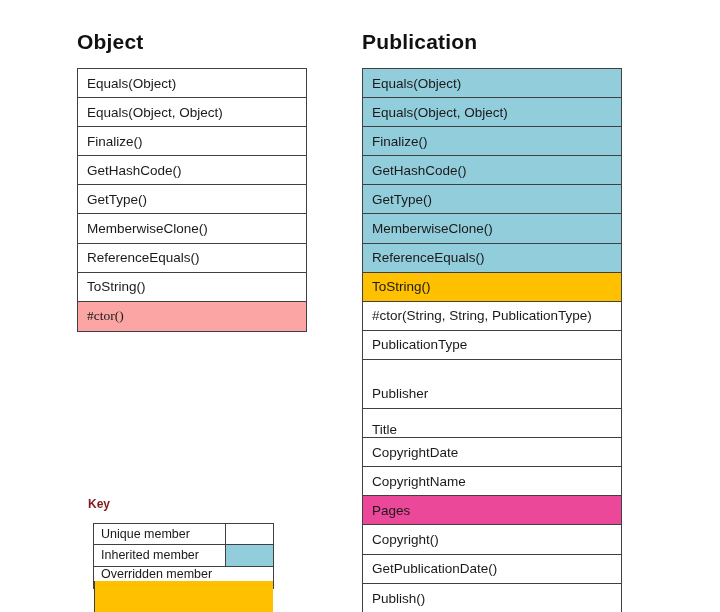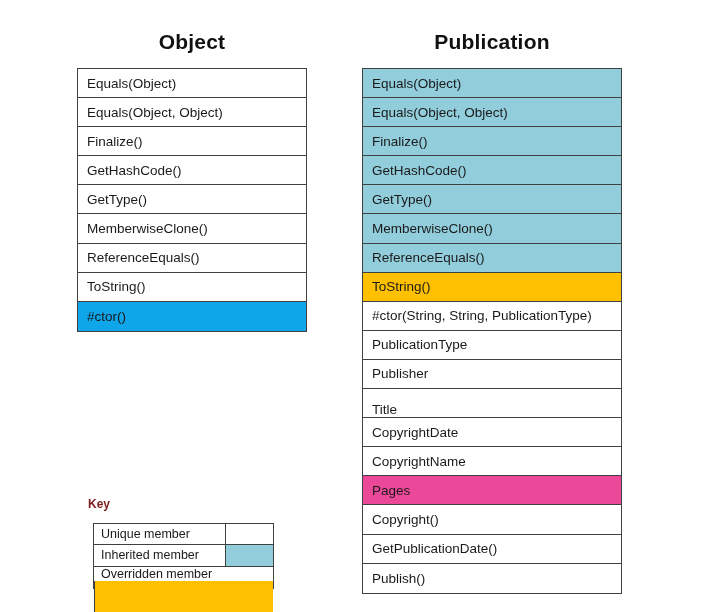--- a/index.html
+++ b/index.html
@@ -12,21 +12,20 @@
     position: relative;
     width: 720px;
     height: 612px;
     background: #ffffff;
     overflow: hidden;
   }
   .class-title {
     position: absolute;
     top: 30px;
     height: 30px;
-    text-align: center;
     font-size: 21px;
     font-weight: 700;
     color: #111111;
     letter-spacing: 0.2px;
   }
   #object-title { left: 77px; width: 230px; }
   #publication-title { left: 362px; width: 260px; }
 
   .member-table {
     position: absolute;
@@ -119,21 +118,21 @@
       </div>
     <div class="member-row" style="background-color: rgb(255, 255, 255);">
         <span class="member-label">MemberwiseClone()</span>
       </div>
     <div class="member-row" style="background-color: rgb(255, 255, 255);">
         <span class="member-label">ReferenceEquals()</span>
       </div>
     <div class="member-row" style="background-color: rgb(255, 255, 255);">
         <span class="member-label">ToString()</span>
       </div>
-    <div class="member-row" style="background-color: #0ea5e9;">
+    <div class="member-row" style="background-color: #fca5a5; font-family: Liberation Serif, serif;">
         <span class="member-label">#ctor()</span>
       </div>
   </div>
 
   <div class="member-table" id="publication-table">
     <div class="member-row" style="background-color: rgb(146, 205, 220);">
         <span class="member-label">Equals(Object)</span>
       </div>
     <div class="member-row" style="background-color: rgb(146, 205, 220);">
         <span class="member-label">Equals(Object, Object)</span>
@@ -155,21 +154,21 @@
       </div>
     <div class="member-row" style="background-color: rgb(255, 192, 0);">
         <span class="member-label">ToString()</span>
       </div>
     <div class="member-row" style="background-color: rgb(255, 255, 255);">
         <span class="member-label">#ctor(String, String, PublicationType)</span>
       </div>
     <div class="member-row" style="background-color: rgb(255, 255, 255);">
         <span class="member-label">PublicationType</span>
       </div>
-    <div class="member-row" style="background-color: rgb(255, 255, 255);">
+    <div class="member-row" style="background-color: rgb(255, 255, 255); margin-top: 20px;">
         <span class="member-label">Publisher</span>
       </div>
     <div class="member-row" style="background-color: rgb(255, 255, 255); align-items: flex-end;">
         <span class="member-label">Title</span>
       </div>
     <div class="member-row" style="background-color: rgb(255, 255, 255);">
         <span class="member-label">CopyrightDate</span>
       </div>
     <div class="member-row" style="background-color: rgb(255, 255, 255);">
         <span class="member-label">CopyrightName</span>

